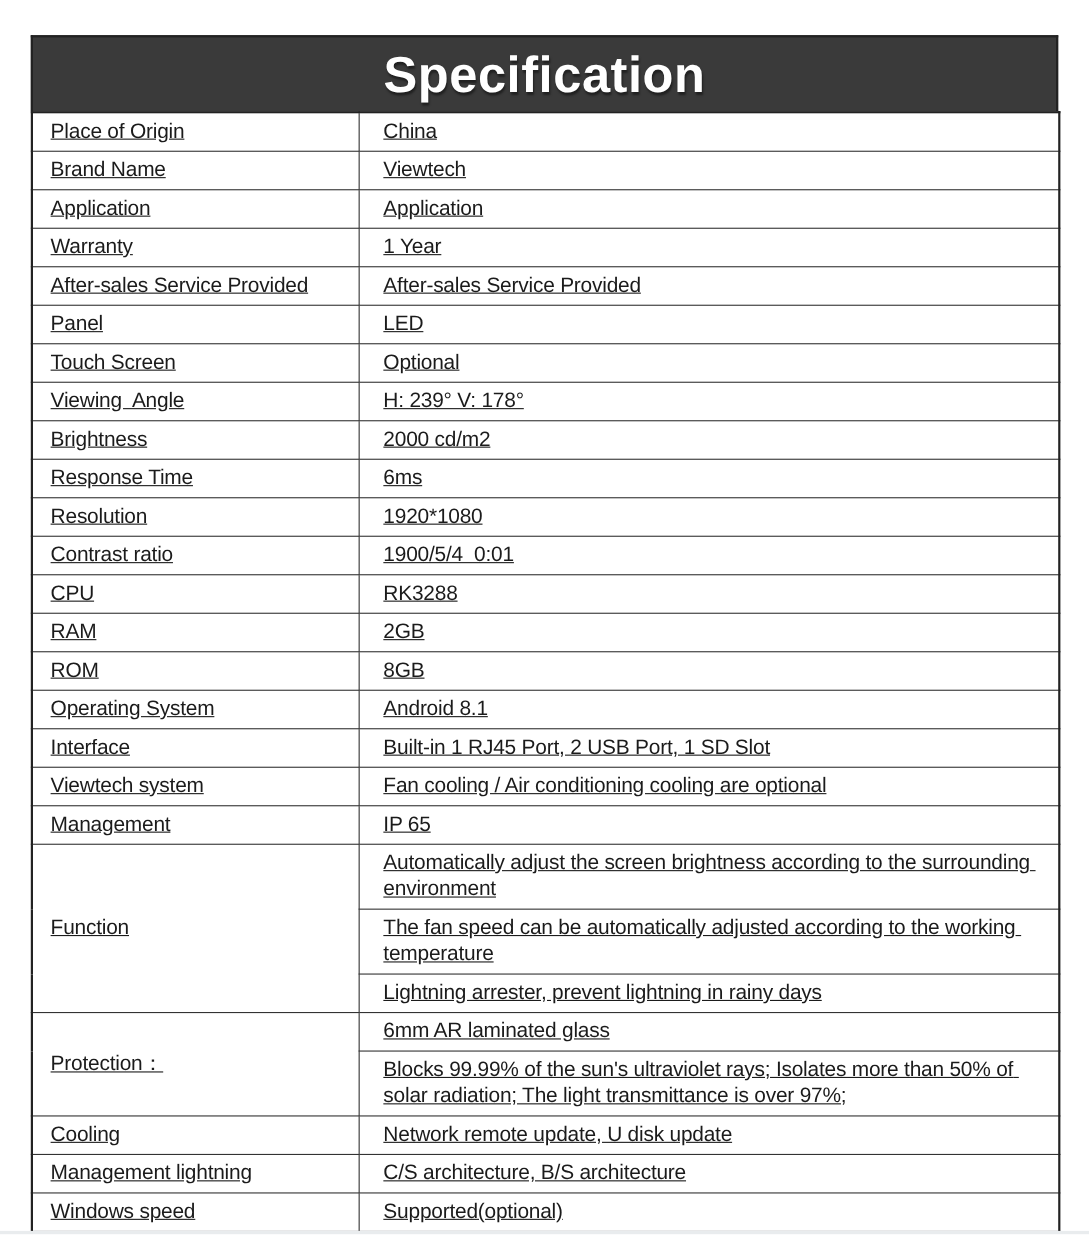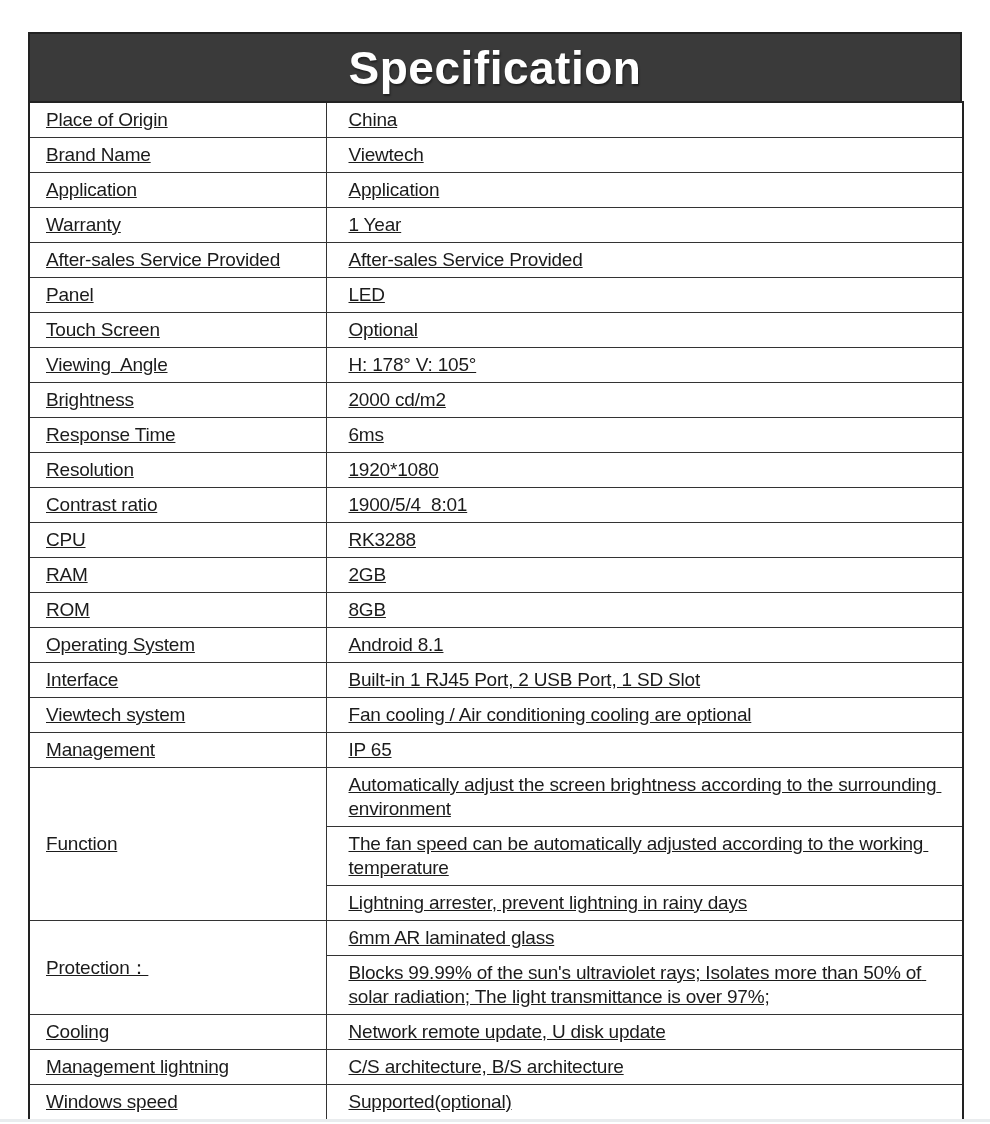--- a/index.html
+++ b/index.html
@@ -106,37 +106,37 @@
           <tr>
             <td class="label-cell" rowspan="1">Panel</td>
             <td class="value-cell">LED</td>
           </tr>
           <tr>
             <td class="label-cell" rowspan="1">Touch Screen</td>
             <td class="value-cell">Optional</td>
           </tr>
           <tr>
             <td class="label-cell" rowspan="1">Viewing  Angle</td>
-            <td class="value-cell">H: 178° V: 105°</td>
+            <td class="value-cell">H: 239° V: 178°</td>
           </tr>
           <tr>
             <td class="label-cell" rowspan="1">Brightness</td>
             <td class="value-cell">2000 cd/m2</td>
           </tr>
           <tr>
             <td class="label-cell" rowspan="1">Response Time</td>
             <td class="value-cell">6ms</td>
           </tr>
           <tr>
             <td class="label-cell" rowspan="1">Resolution</td>
             <td class="value-cell">1920*1080</td>
           </tr>
           <tr>
             <td class="label-cell" rowspan="1">Contrast ratio</td>
-            <td class="value-cell">1900/5/4  8:01</td>
+            <td class="value-cell">1900/5/4  0:01</td>
           </tr>
           <tr>
             <td class="label-cell" rowspan="1">CPU</td>
             <td class="value-cell">RK3288</td>
           </tr>
           <tr>
             <td class="label-cell" rowspan="1">RAM</td>
             <td class="value-cell">2GB</td>
           </tr>
           <tr>

